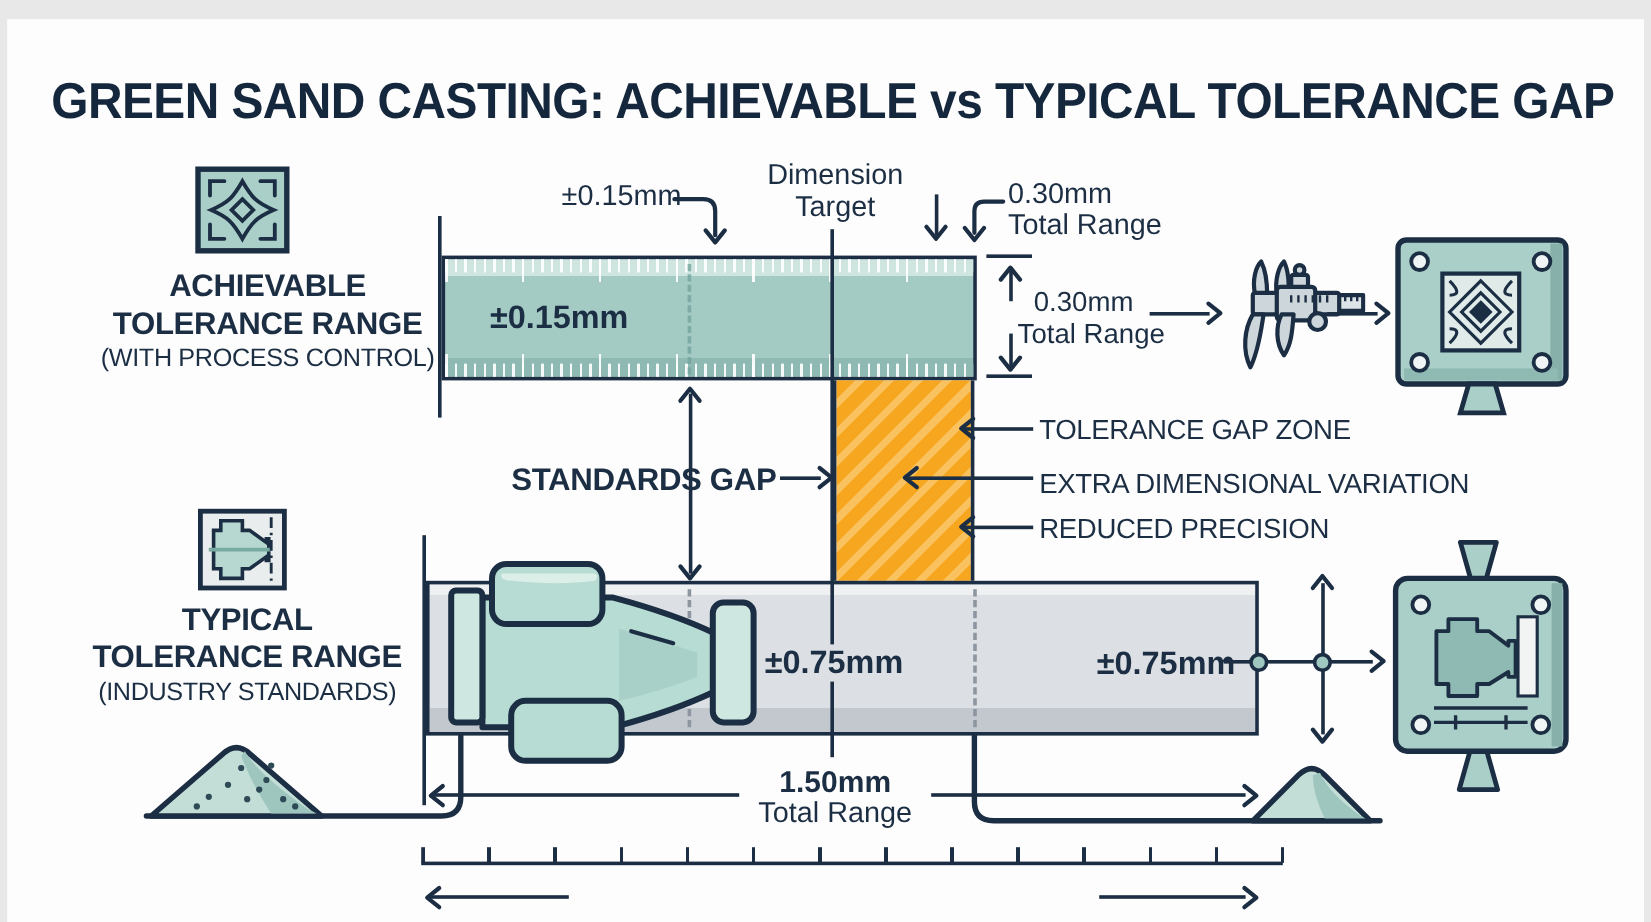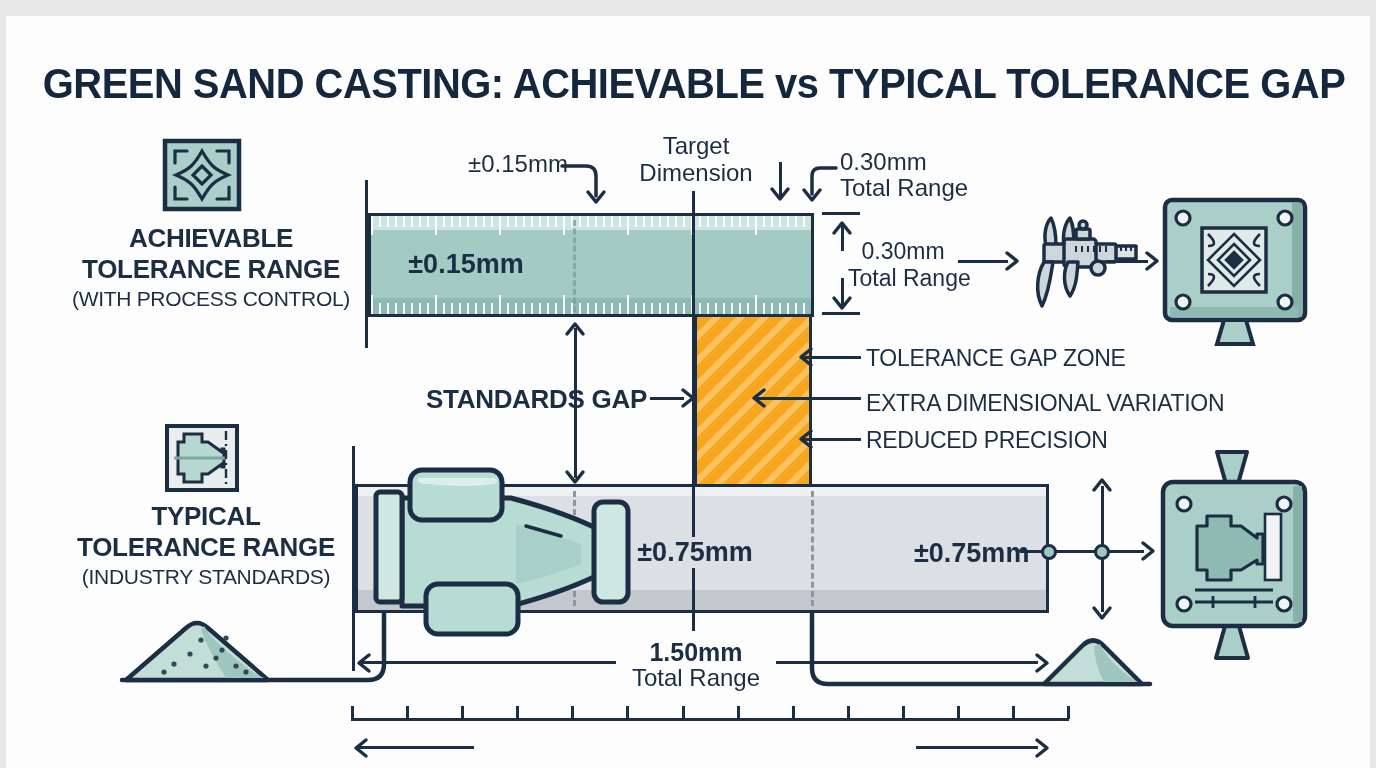--- a/index.html
+++ b/index.html
@@ -48,21 +48,21 @@
     <g fill="none" stroke="#1c2e43" stroke-width="3.2" stroke-linecap="round">
       <path d="M40,13 C48,27 52,31 66,37 C52,43 48,47 40,61 C32,47 28,43 14,37 C28,31 32,27 40,13 Z"></path>
       <path d="M13,25 V13 H25"></path>
         <path d="M55,13 H67 V25"></path>
       <path d="M67,49 V61 H55"></path>
         <path d="M25,61 H13 V49"></path>
       <path d="M40,28 L49,37 L40,46 L31,37 Z"></path>
     </g>
   </svg>
 
-  <div class="txt ctr lbl-big" style="left:40px;top:207px;width:330px">
+  <div class="txt ctr lbl-big" style="left:52px;top:207px;width:330px">
     <div>ACHIEVABLE</div>
     <div>TOLERANCE RANGE</div>
     <div class="lbl-sub" style="font-weight:normal">(WITH PROCESS CONTROL)</div>
   </div>
 
   <div class="vline" style="left:359px;top:164px;width:3px;height:168px"></div>
 
   <div class="abs bar-a">
     <div class="ticks" style="top:0;height:11px"></div>
     <div class="ticks long" style="top:0;height:19px"></div>
@@ -72,22 +72,22 @@
   </div>
   <div class="txt b ctr" style="left:380px;top:233px;width:160px;font-size:27px;z-index:3">±0.15mm</div>
 
   <div class="txt" style="left:462px;top:134px;font-size:24px">±0.15mm</div>
   <svg class="abs" style="left:552px;top:142px" width="50" height="52" viewBox="0 0 50 52">
     <path d="M4,8 H28 Q38,8 38,18 V38" fill="none" stroke="#1c2e43" stroke-width="3.5" stroke-linecap="round"></path>
     <polyline points="30,34 38,44 46,34" fill="none" stroke="#1c2e43" stroke-width="3.5" stroke-linecap="round" stroke-linejoin="round"></polyline>
   </svg>
 
   <div class="txt ctr" style="left:610px;top:116px;width:160px;font-size:24px;line-height:27px">
+    <div>Dimension</div>
     <div>Target</div>
-    <div>Dimension</div>
   </div>
   <div class="vline" style="left:686px;top:175px;width:3px;height:440px;z-index:2"></div>
 
   <div class="vline" style="left:773px;top:146px;width:3px;height:34px"></div>
   <svg class="ch" style="left:764px;top:168px">
       <polyline points="2,5 10,15 18,5"></polyline>
     </svg>
 
   <svg class="abs" style="left:796px;top:144px" width="40" height="50" viewBox="0 0 40 50">
     <path d="M34,8 H18 Q10,8 10,16 V34" fill="none" stroke="#1c2e43" stroke-width="3.5" stroke-linecap="round"></path>

